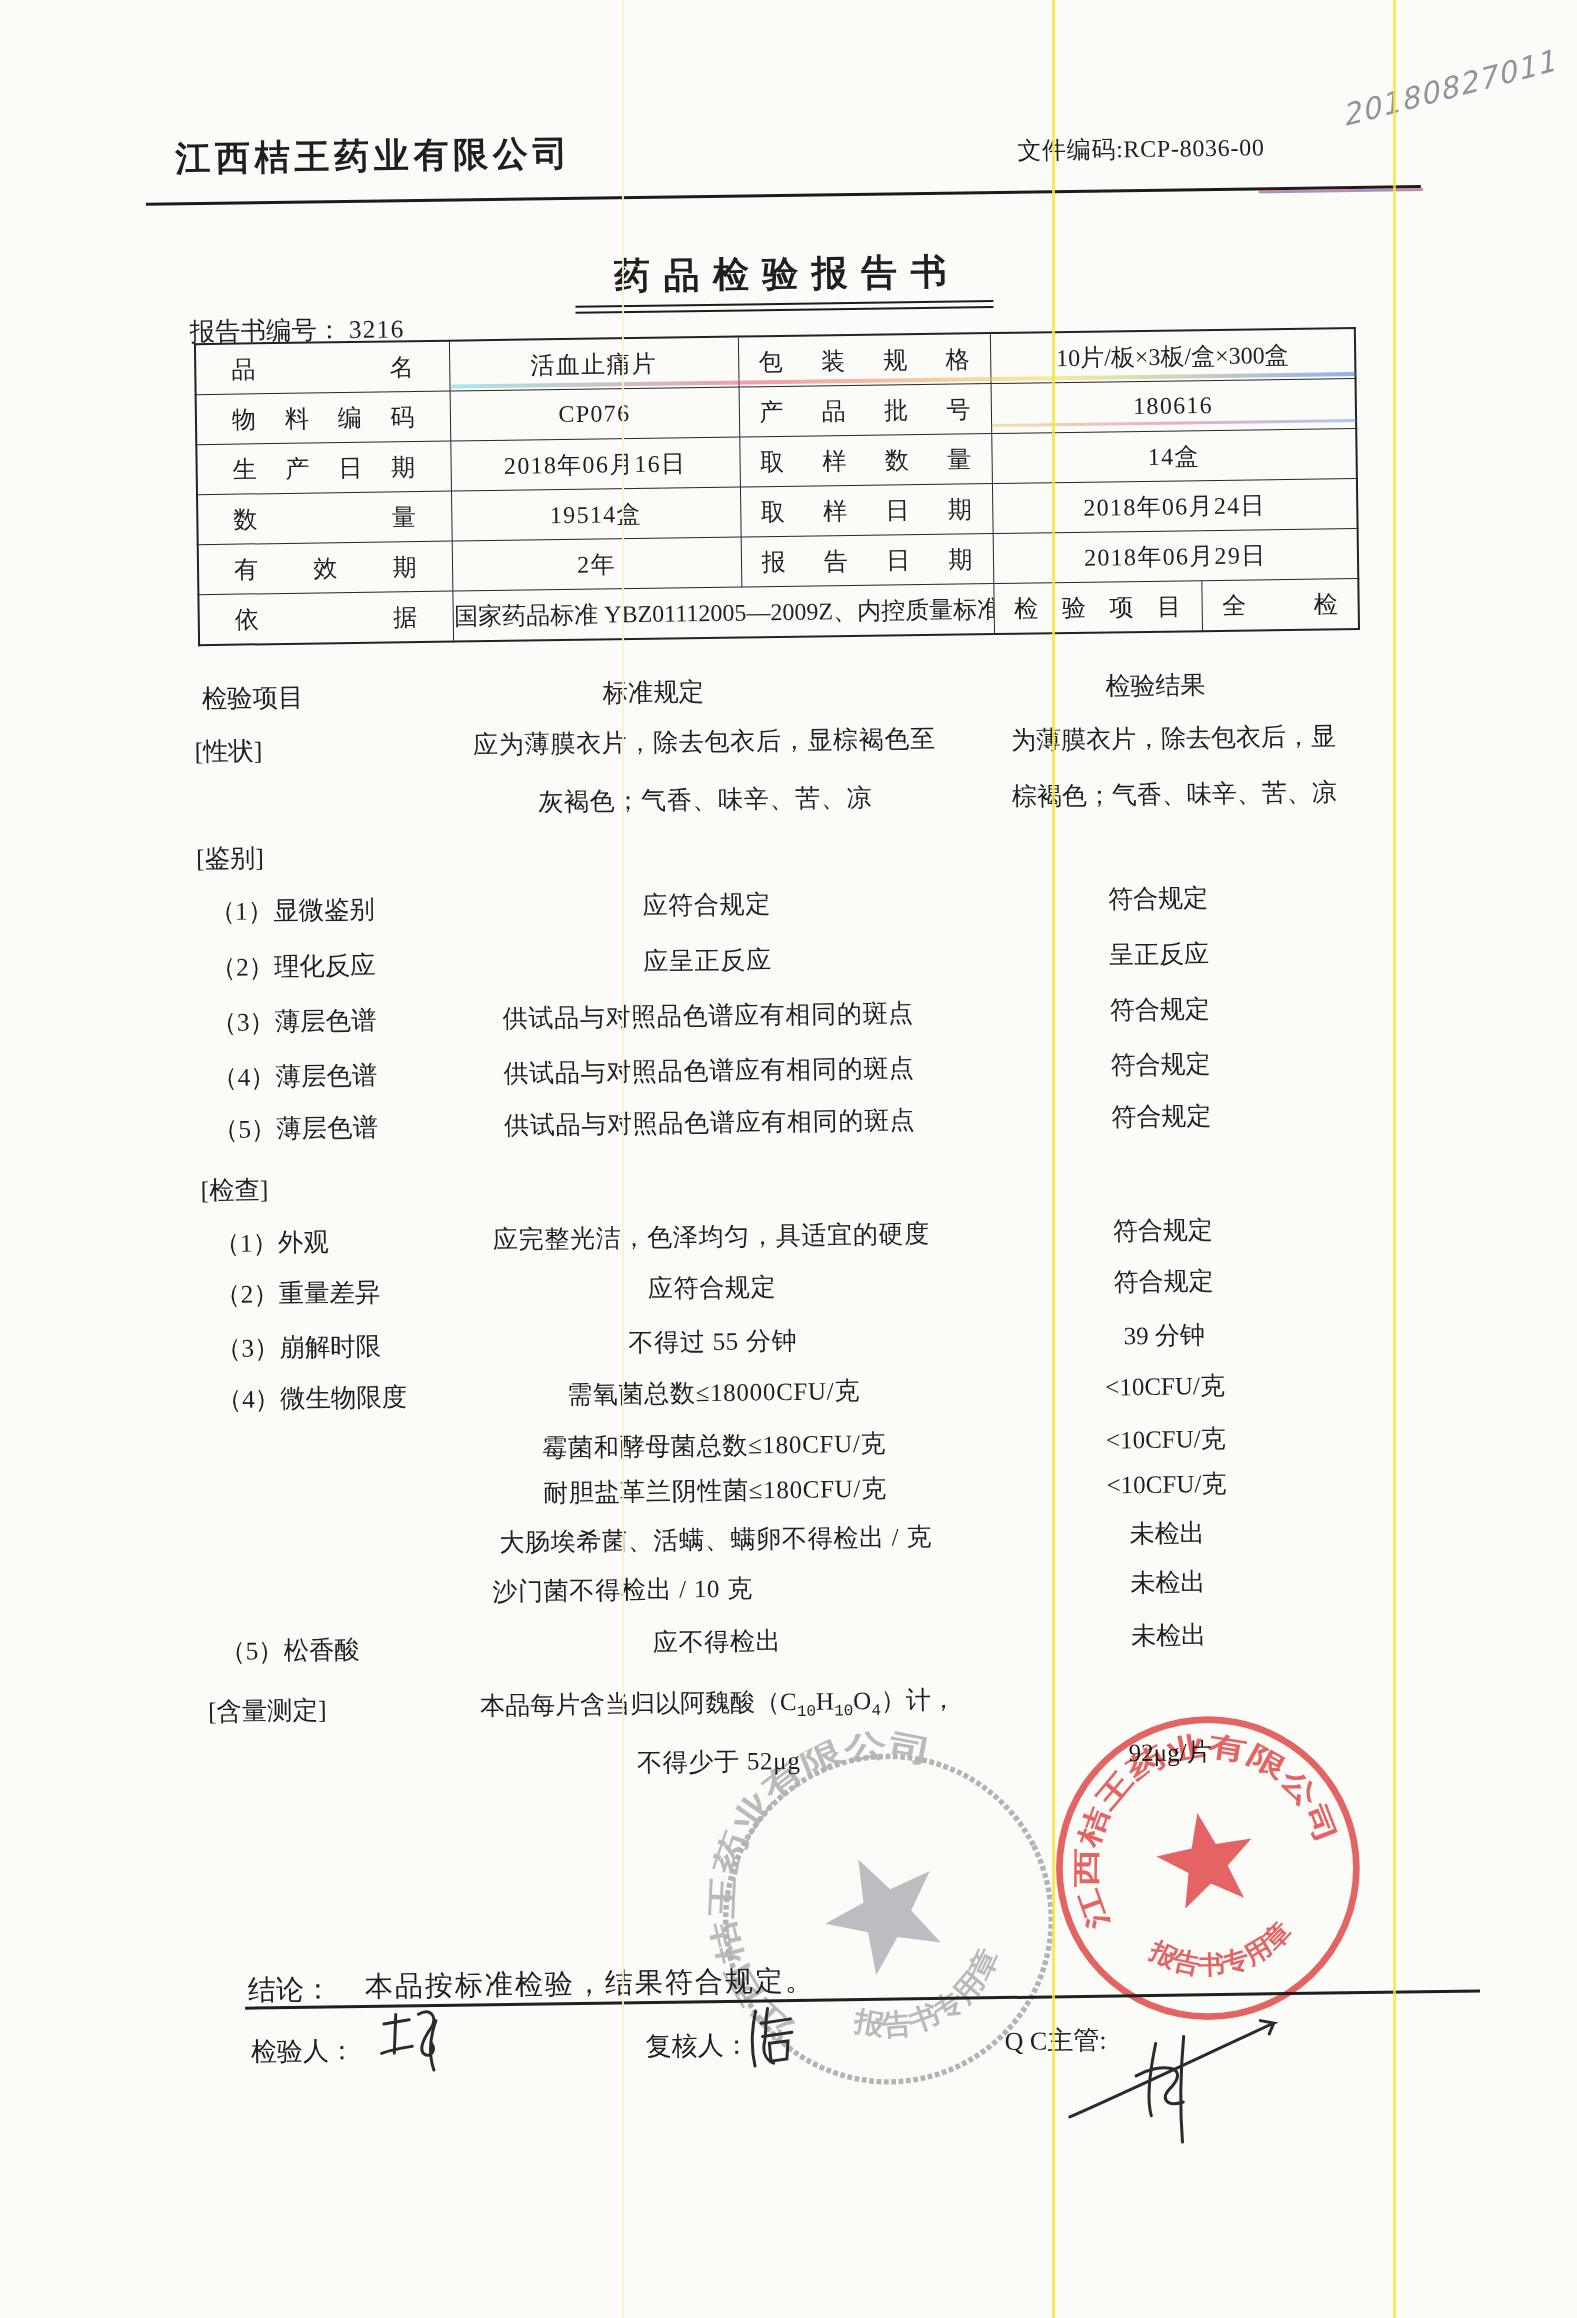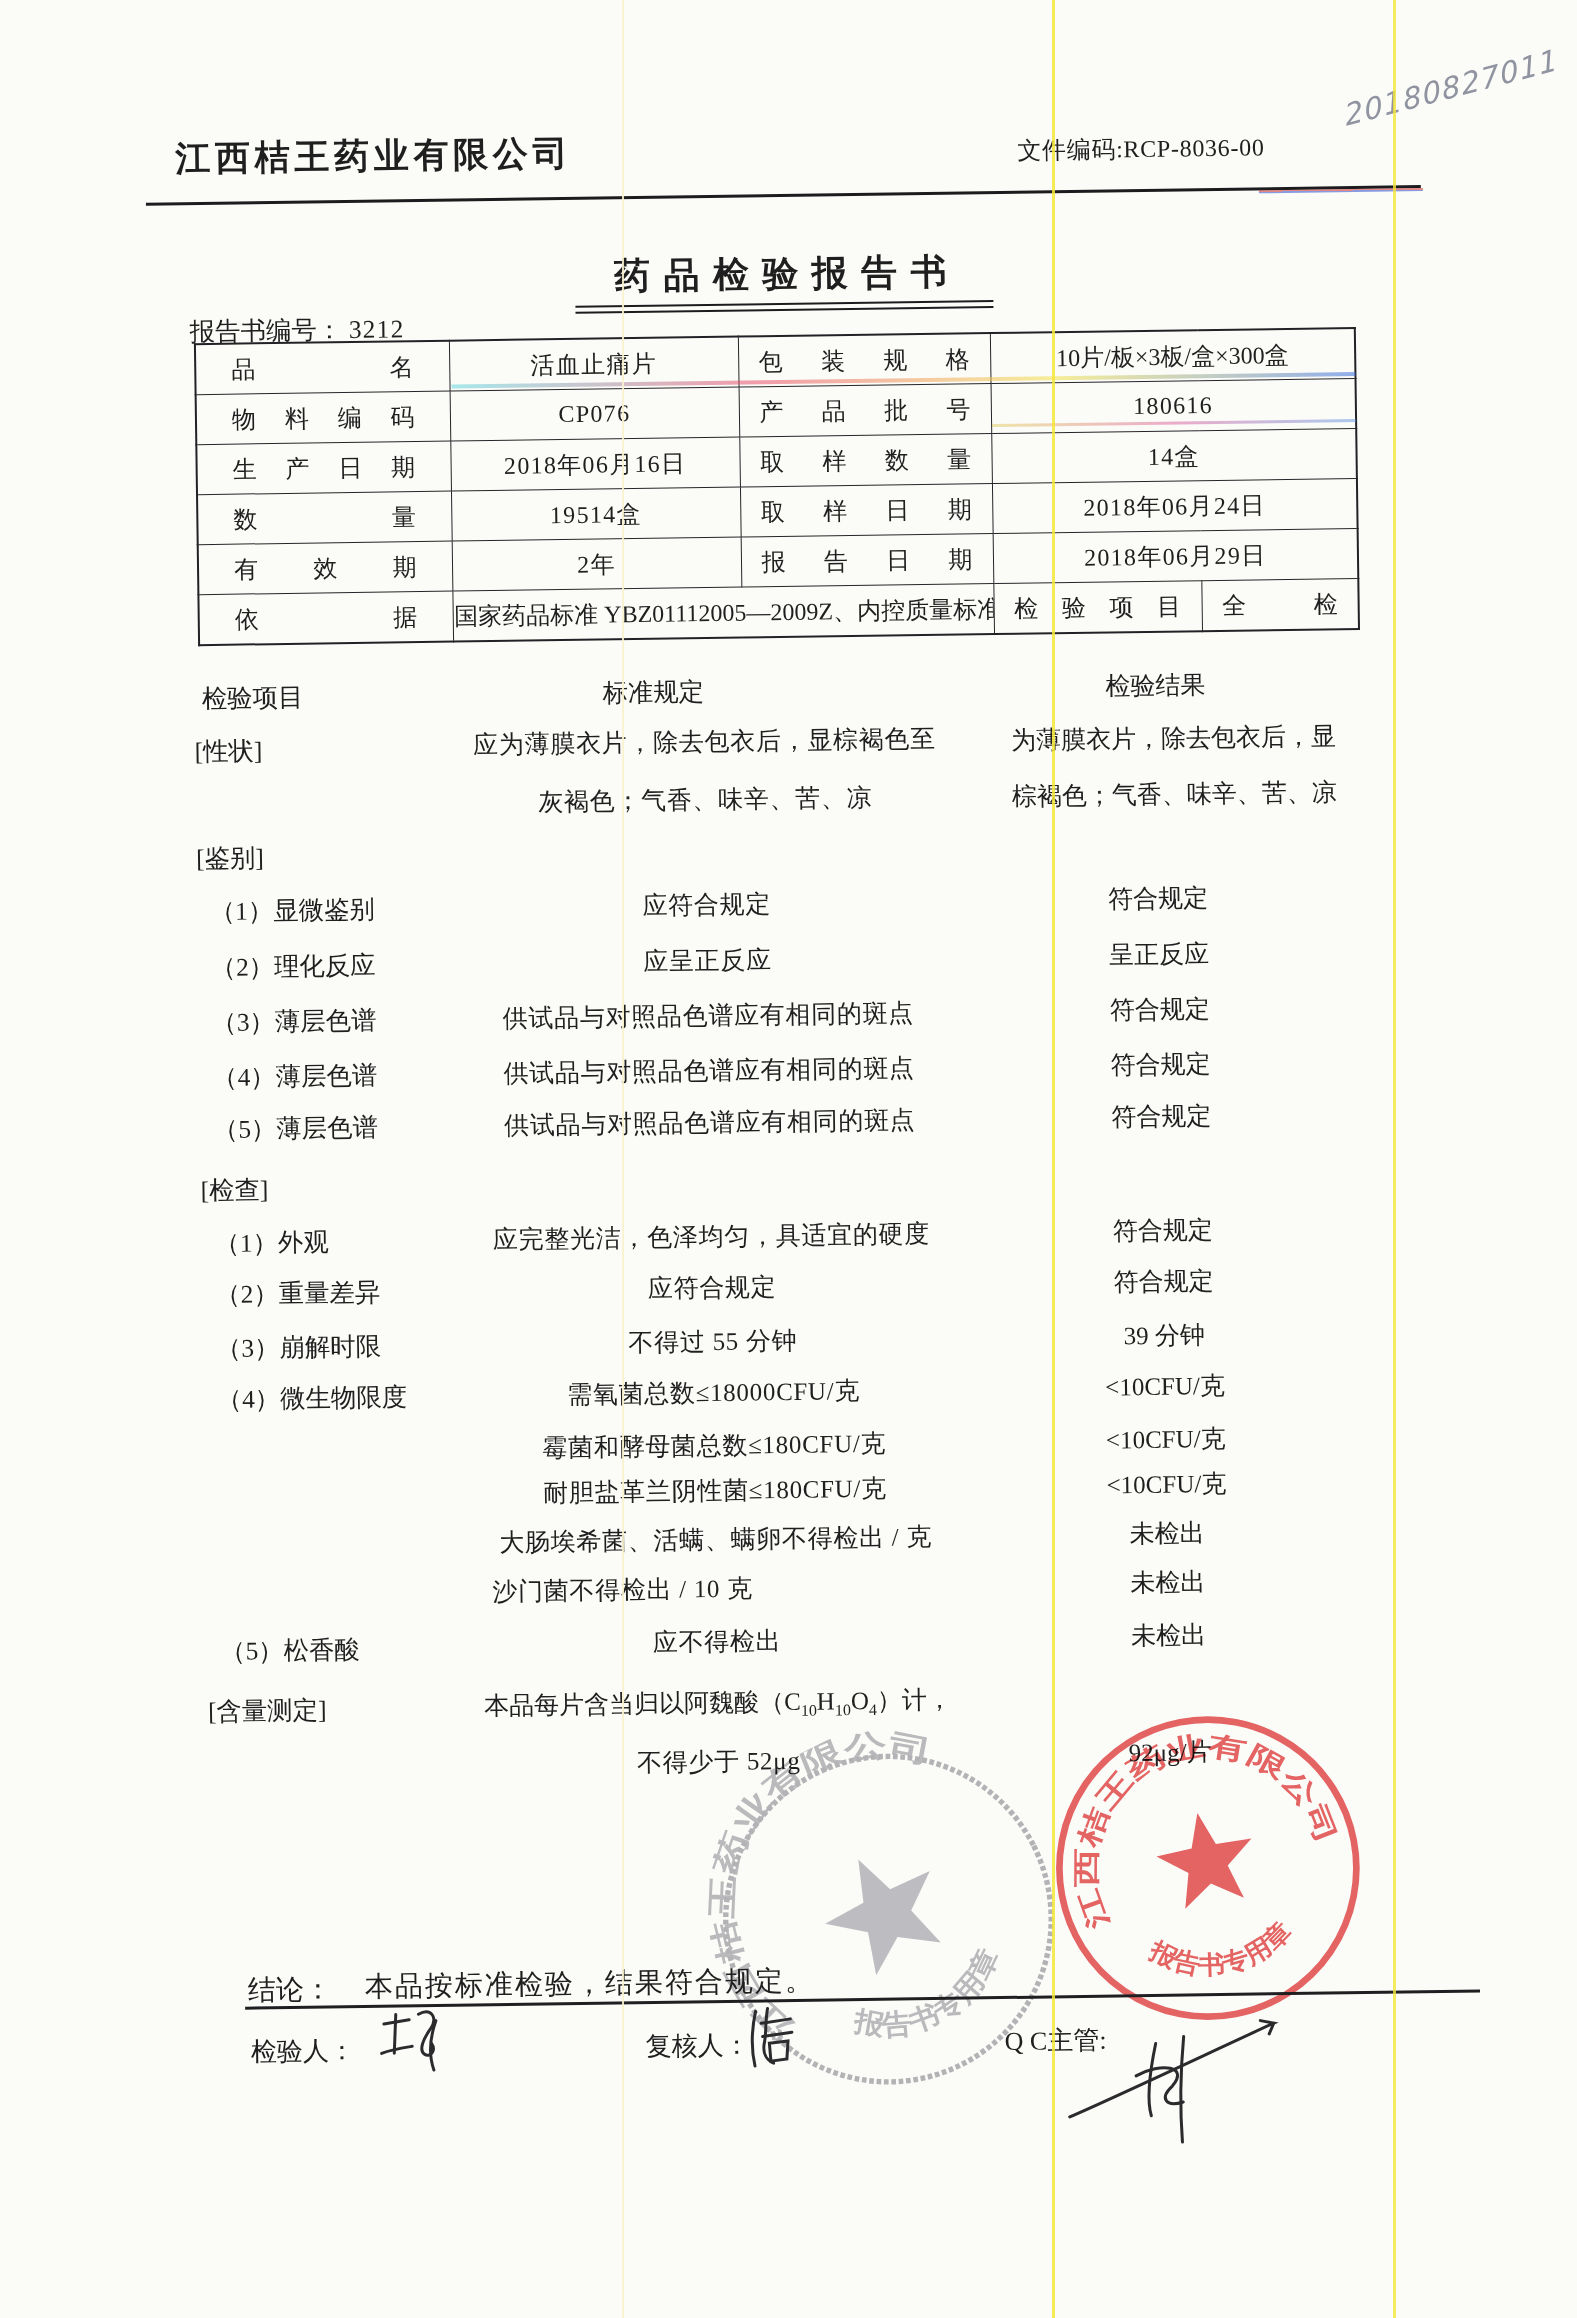--- a/index.html
+++ b/index.html
@@ -37,21 +37,21 @@
   .item.num{left:213px;}
   .std{left:429px;width:562px;text-align:center;font-size:25px;letter-spacing:0.7px;}
   .stdh{left:529px;width:261px;text-align:center;font-size:25.4px;}
   .res{left:1012px;width:299px;text-align:center;font-size:25px;}
   .resw{left:988px;width:382px;text-align:center;font-size:25px;}
   .concl-lab{left:236px;top:1972px;font-size:28px;}
   .concl-txt{left:353px;top:1970px;font-size:28px;letter-spacing:2px;}
   .concl-line{left:233px;top:2007px;width:1235px;height:2.7px;background:#1f1f22;}
   .sig-lab{font-size:26px;top:2035px;}
   .stamp{mix-blend-mode:multiply;}
-  sub.f{font-size:16px;vertical-align:-6px;letter-spacing:0;}
+  sub.f{font-size:16px;vertical-align:-6px;letter-spacing:0;font-family:Liberation Mono, monospace;}
   .yline{position:absolute;top:0;height:2319px;z-index:9;}
 </style>
 </head>
 <body>
 
 <div class="yline" style="left:622px;width:2px;background:#f8f2cf;opacity:.9;"></div>
 <div class="yline" style="left:1052px;width:3.3px;background:#f5e63a;opacity:.85;"></div>
 <div class="yline" style="left:1393px;width:2.7px;background:#f5e63a;opacity:.8;"></div>
 
 <div class="paper">
@@ -60,21 +60,21 @@
   <div class="abs doccode">文件编码:RCP-8036-00</div>
   <div class="abs pencil">20180827011</div>
   <div class="abs hline headrule"></div>
   <div class="abs fringe" style="left:1272px;top:205px;width:164px;height:2.7px;background:linear-gradient(180deg,#d23b3b 0 50%,#3a5bd2 50% 100%);"></div>
 
   <div class="abs title">药品检验报告书</div>
   <div class="abs hline t-ul1"></div>
   <div class="abs hline t-ul2"></div>
 
   <div class="abs repno">
-    <span>报告书编号：</span><b>3212</b>
+    <span>报告书编号：</span><b>3216</b>
   </div>
 
   <table class="info">
     <colgroup>
         <col style="width:254px">
         <col style="width:289px">
         <col style="width:252px">
         <col style="width:208px">
         <col style="width:157px">
       </colgroup>

